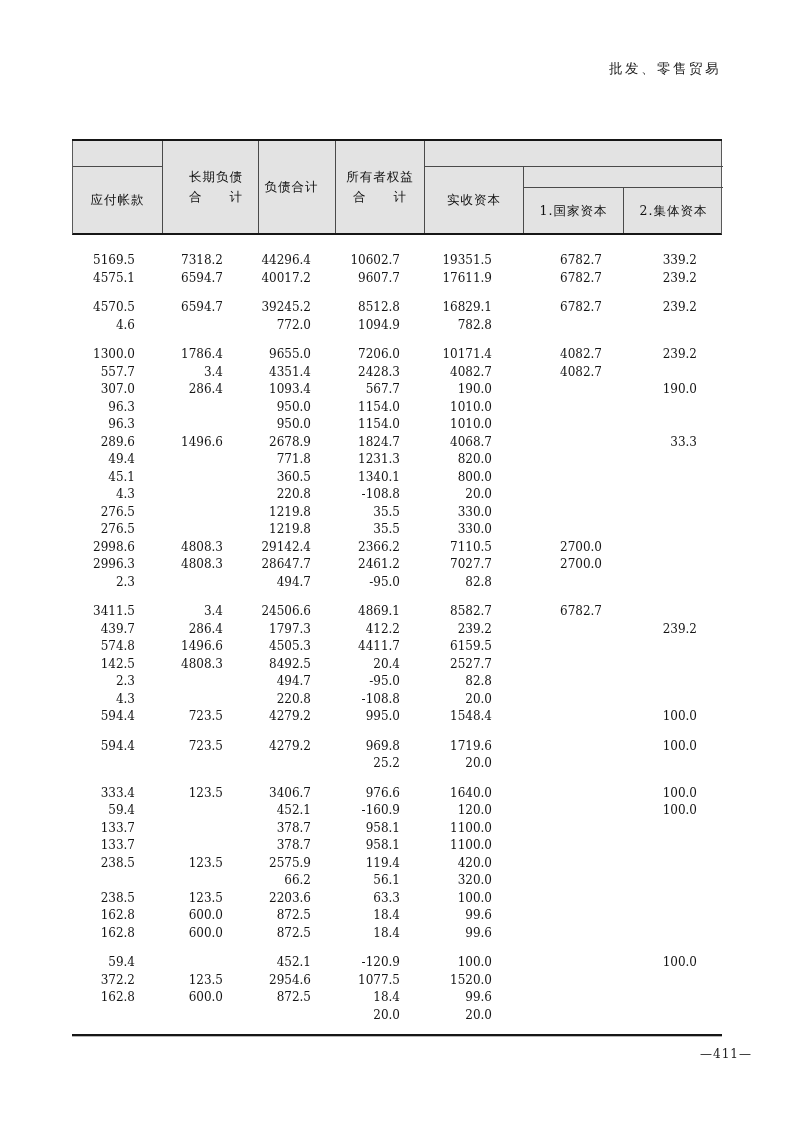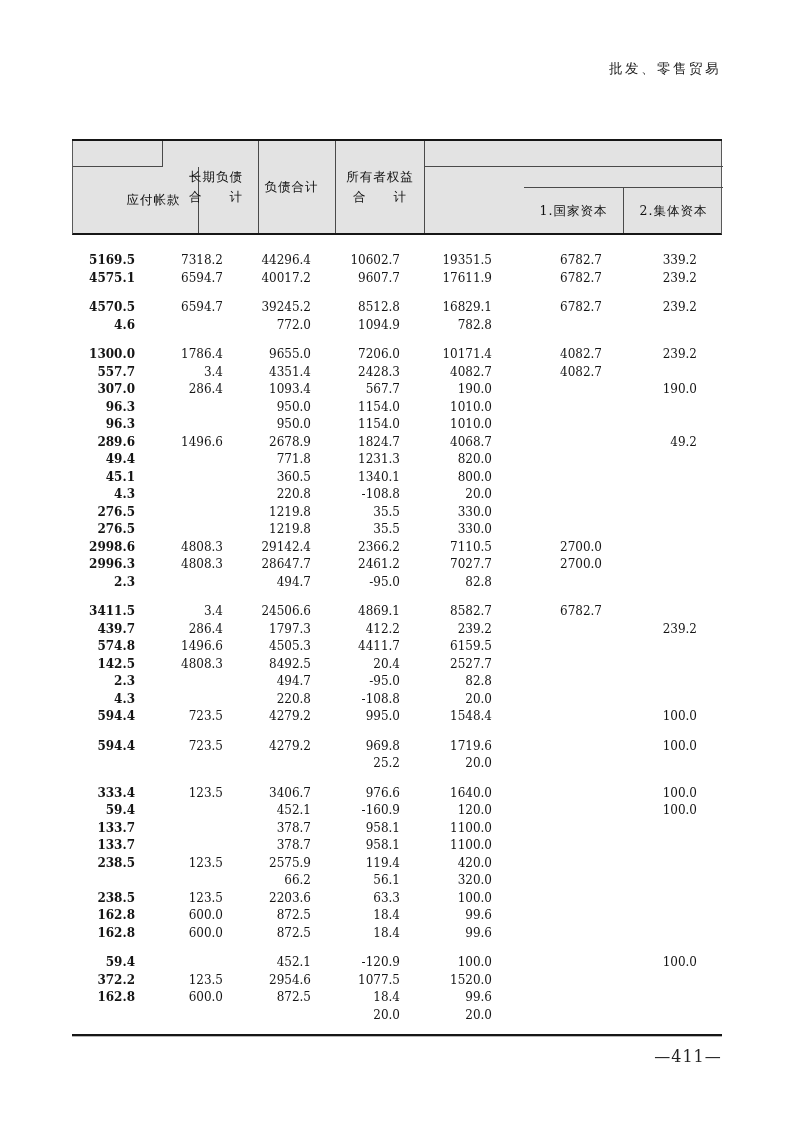--- a/index.html
+++ b/index.html
@@ -51,49 +51,49 @@
     align-items: center;
     justify-content: center;
     text-align: center;
     line-height: 1.6;
     color: #111;
   }
   .br { border-right: 1px solid #4a4a4a; }
   .bb { border-bottom: 1px solid #4a4a4a; }
 
   .hA { left: 0;     top: 0;    width: 90px;  height: 26px; }
-  .hB { left: 0;     top: 26px; width: 90px;  height: 66px; margin-left: 36px; }
+  .hB { left: 0;     top: 26px; width: 90px;  height: 66px; }
   .hC { left: 101px;  top: 0;    width: 85px;  height: 92px; }
   .hD { left: 175px; top: 0;    width: 88px;  height: 92px; }
   .hE { left: 263px; top: 0;    width: 89px;  height: 92px; }
   .hF { left: 352px; top: 0;    width: 298px; height: 26px; }
   .hG { left: 352px; top: 26px; width: 99px;  height: 66px; }
   .hH { left: 451px; top: 26px; width: 199px; height: 21px; }
   .hI { left: 451px; top: 47px; width: 100px; height: 45px; }
   .hJ { left: 551px; top: 47px; width: 99px;  height: 45px; }
 
   .tbody { padding: 17px 0 10px 0; background: #ffffff; }
   .trow { display: flex; height: 17.5px; line-height: 17.5px; font-size: 12px; }
   .tcell { box-sizing: border-box; text-align: right; white-space: nowrap; color: #151515; }
-  .c0 { width: 90px;  padding-right: 27px; font-weight: bold; }
+  .c0 { width: 90px;  padding-right: 27px; }
   .c1 { width: 85px;  padding-right: 24px; }
   .c2 { width: 88px;  padding-right: 24px; }
   .c3 { width: 89px;  padding-right: 24px; }
   .c4 { width: 99px;  padding-right: 31px; text-align: right; }
   .c5 { width: 100px; padding-right: 21px; }
   .c6 { width: 99px;  padding-right: 25px; }
   .spacer { height: 12px; }
 
   .page-number {
     position: absolute;
     top: 1047px;
-    left: 638px;
+    left: 676px;
     width: 100px;
     text-align: center;
-    font-size: 16px;
+    font-size: 12px;
     color: #222;
     letter-spacing: 1px;
   }
 </style>
 </head>
 <body>
 
 <div class="page">
 
   <div class="doc-header">批发、零售贸易</div>
@@ -110,20 +110,21 @@
         </div>
       </div>
       <div class="hcell hD br">负债合计</div>
       <div class="hcell hE br">
         <div>
           <span>所有者权益</span><br>
           <span>合　　计</span>
         </div>
       </div>
       <div class="hcell hF bb"></div>
+      <div class="hcell hG br">实收资本</div>
       <div class="hcell hH bb"></div>
       <div class="hcell hI br">1.国家资本</div>
       <div class="hcell hJ">2.集体资本</div>
     </div>
 
     <div class="tbody">
         <div class="trow">
           <div class="tcell c0">5169.5</div>
           <div class="tcell c1">7318.2</div>
           <div class="tcell c2">44296.4</div>
@@ -206,21 +207,21 @@
           <div class="tcell c5"></div>
           <div class="tcell c6"></div>
         </div>
         <div class="trow">
           <div class="tcell c0">289.6</div>
           <div class="tcell c1">1496.6</div>
           <div class="tcell c2">2678.9</div>
           <div class="tcell c3">1824.7</div>
           <div class="tcell c4">4068.7</div>
           <div class="tcell c5"></div>
-          <div class="tcell c6">49.2</div>
+          <div class="tcell c6">33.3</div>
         </div>
         <div class="trow">
           <div class="tcell c0">49.4</div>
           <div class="tcell c1"></div>
           <div class="tcell c2">771.8</div>
           <div class="tcell c3">1231.3</div>
           <div class="tcell c4">820.0</div>
           <div class="tcell c5"></div>
           <div class="tcell c6"></div>
         </div>

